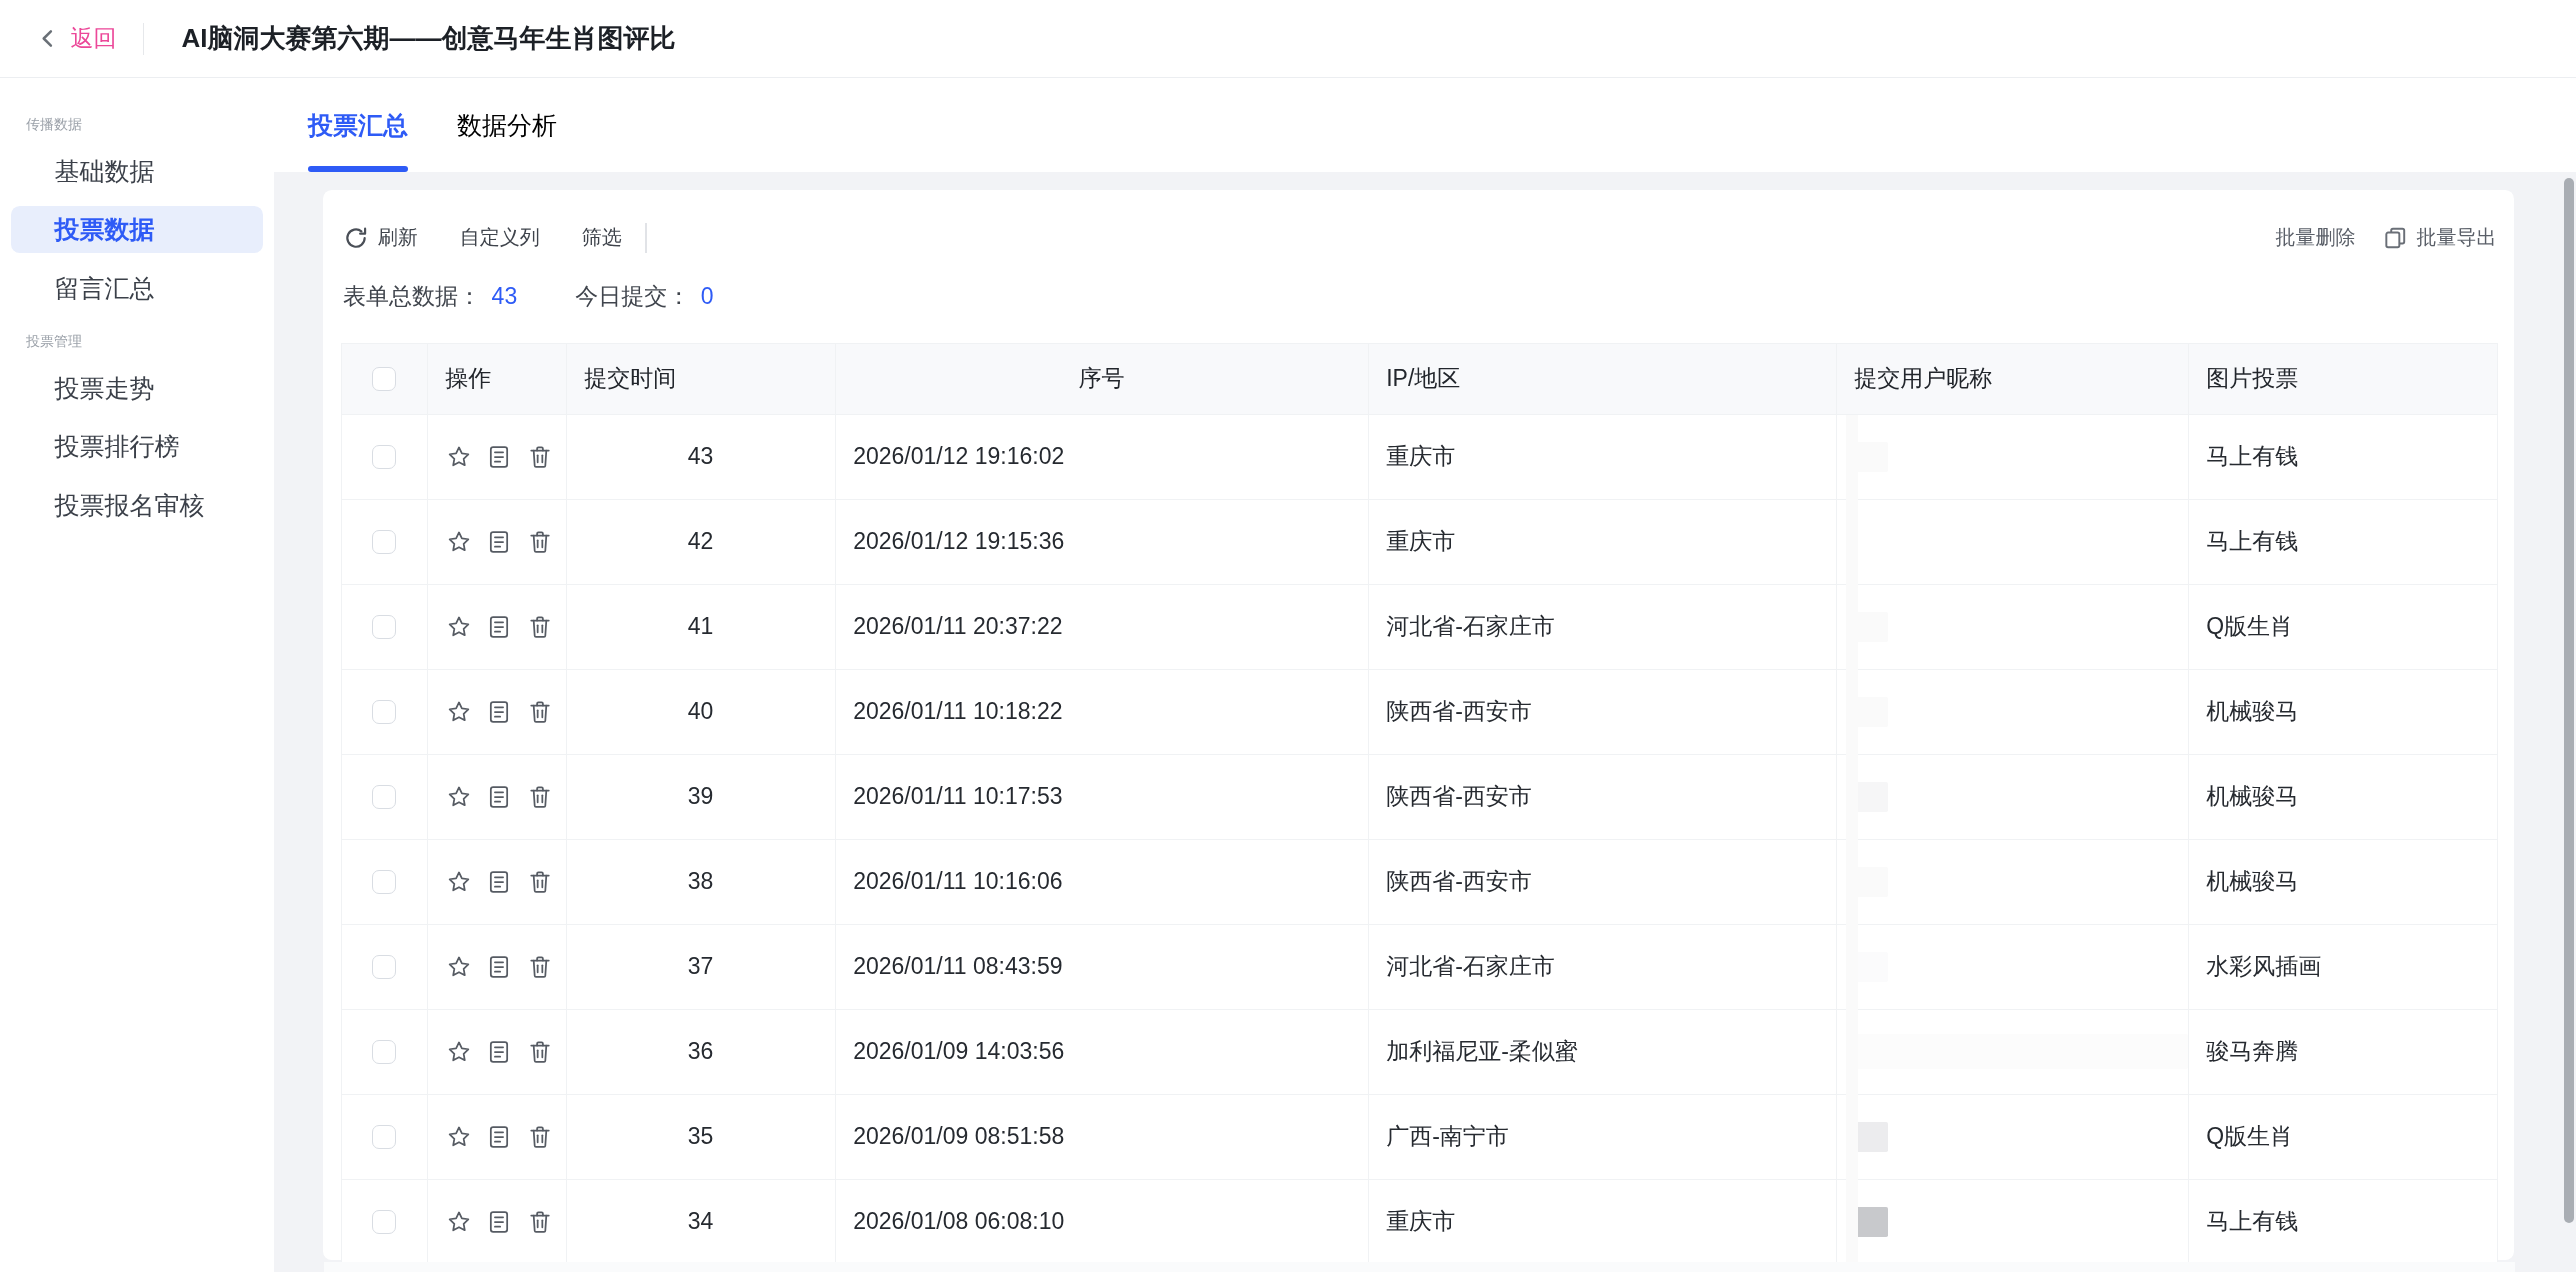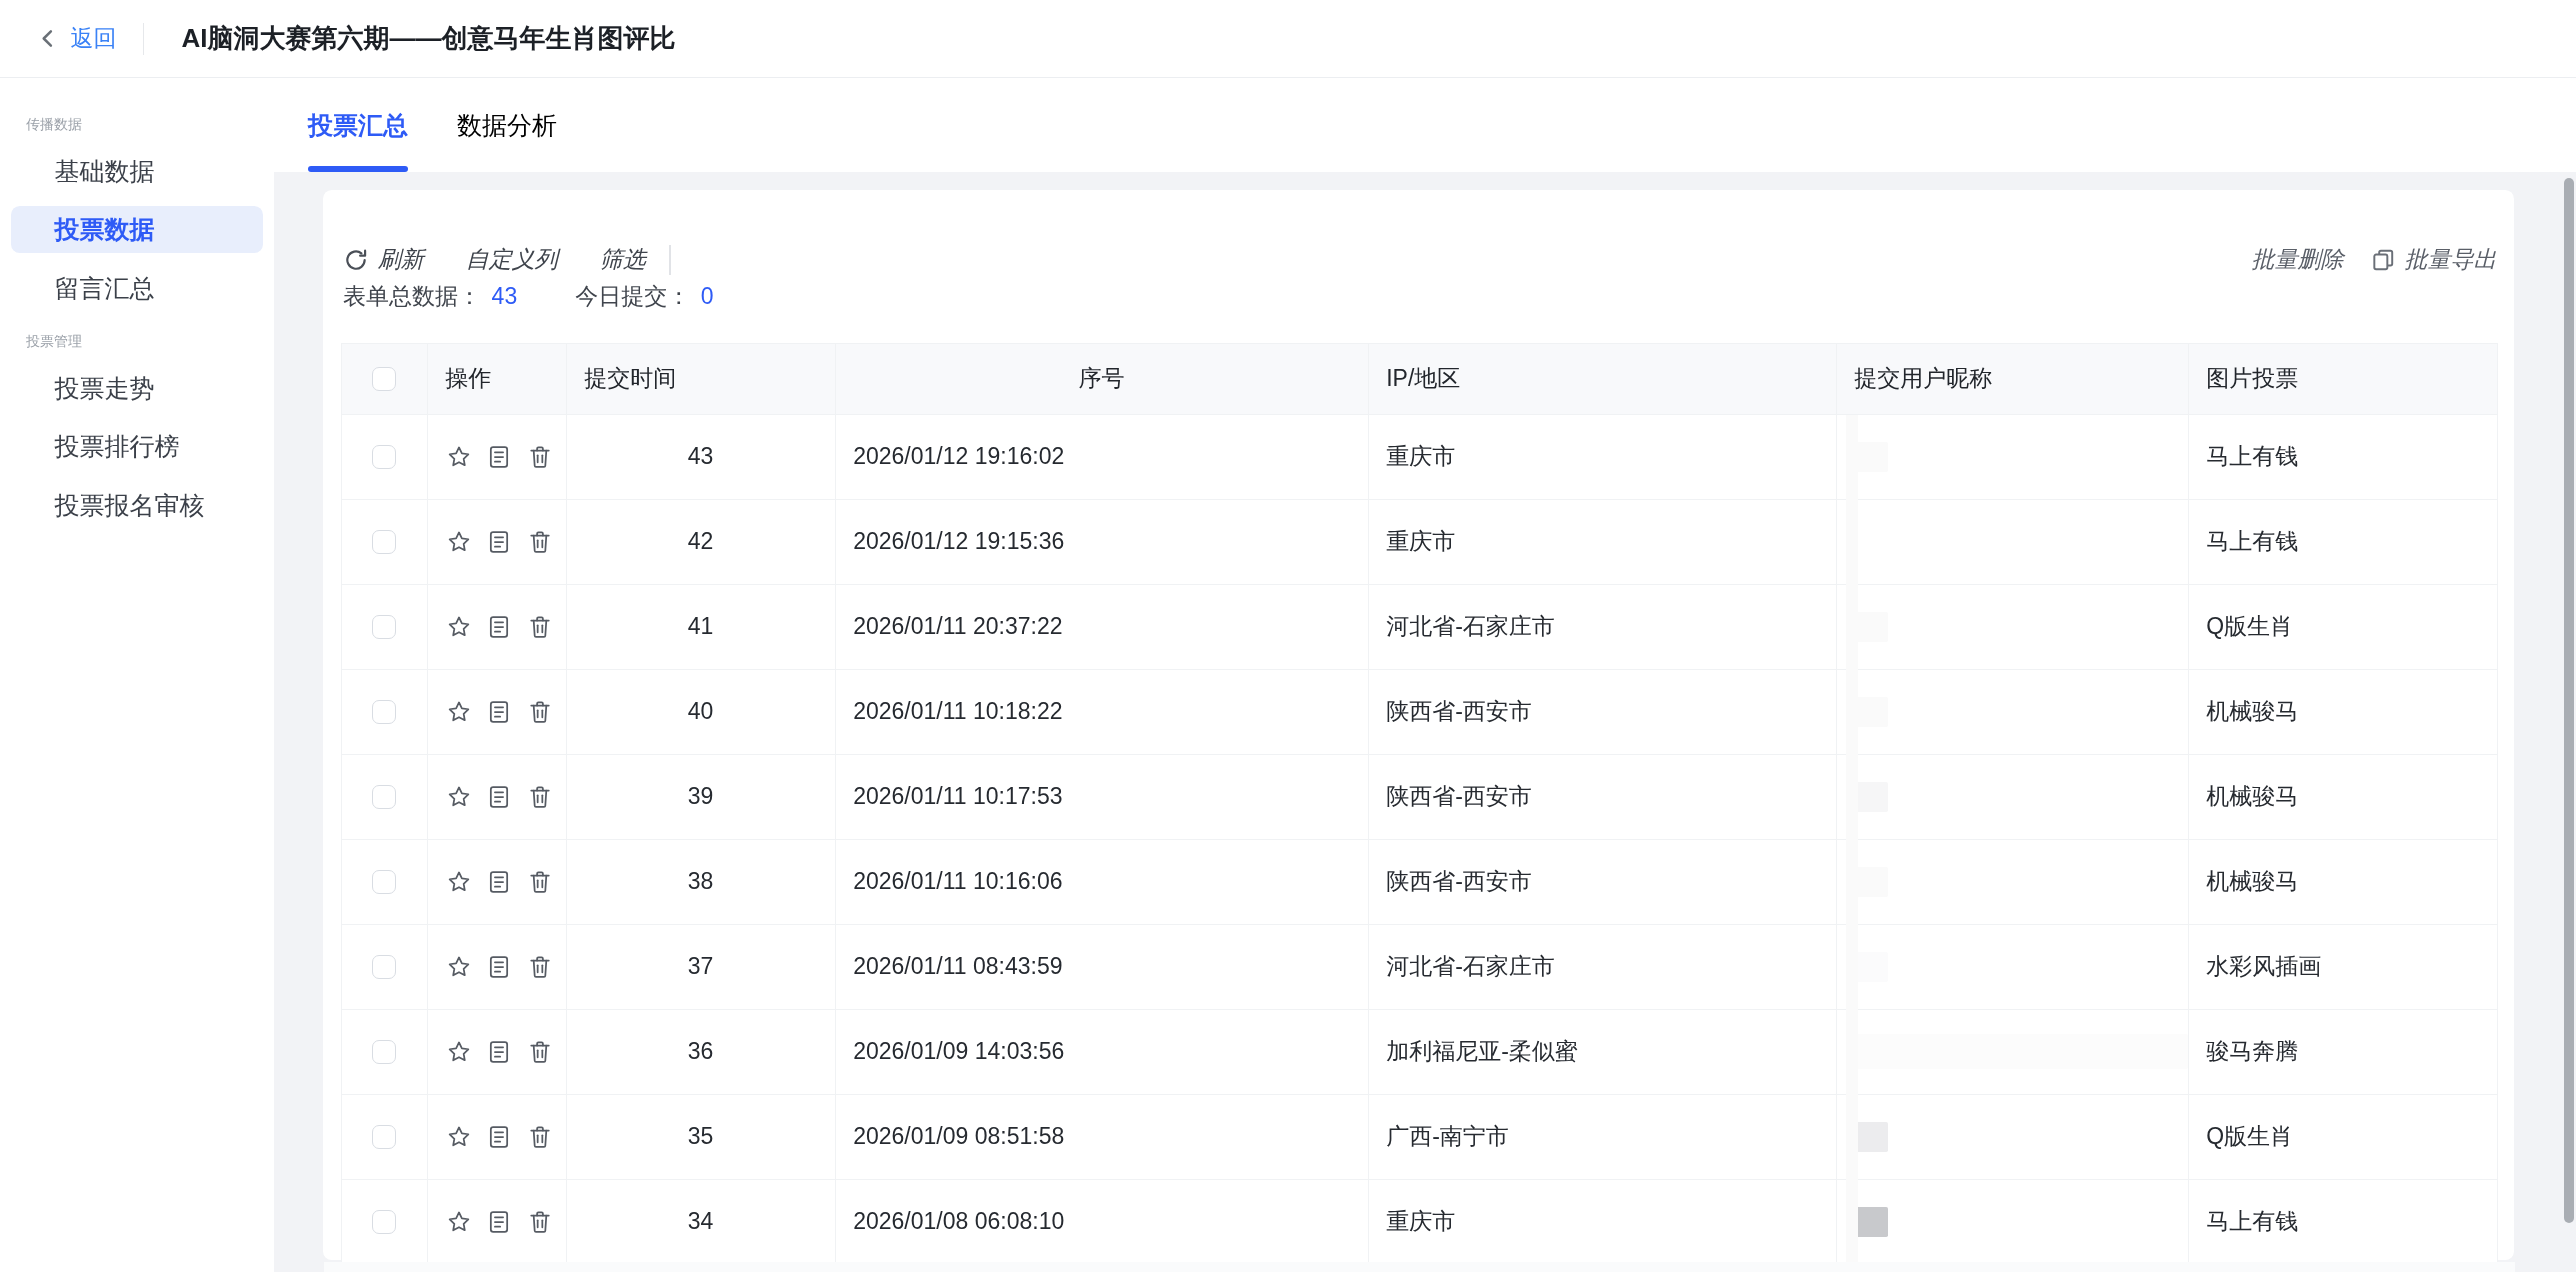--- a/index.html
+++ b/index.html
@@ -2,21 +2,21 @@
 <html style="font-size:14px"><head>
 <meta charset="utf-8">
 <style>
   html,body{margin:0;padding:0;background:#e9eaee;}
   .screen{position:relative;width:2576px;height:1272px;background:#fff;overflow:hidden;
           font-family:"Liberation Sans","DejaVu Sans",sans-serif;color:#262a30;}
 
   
   .topbar{position:absolute;top:0;left:0;right:0;height:77px;background:#fff;
           border-bottom:1.8px solid #eceef1;display:flex;align-items:center;z-index:5;}
-  .back-btn{display:flex;align-items:center;gap:10.6px;margin-left:37px;color:#3b82f6;
+  .back-btn{display:flex;align-items:center;gap:10.6px;margin-left:37px;color:#ec4899;
             font-size:23px;cursor:pointer;}
   .back-btn svg{width:23px;height:23px;stroke:#6a7077;}
   .topbar-divider{width:1.8px;height:32px;background:#e6e8eb;margin:0 37px 0 26px;}
   .page-title{font-size:26px;font-weight:bold;color:#1c2026;}
 
   
   .sidebar{position:absolute;top:79px;left:0;width:274px;bottom:0;background:#fff;
            padding-top:16px;box-sizing:border-box;z-index:4;}
   .group-label{margin:21px 0 14px 26px;font-size:14px;color:#9ba1a9;}
   .side-item{margin:0 10.6px 11.4px 10.6px;height:47px;line-height:47px;padding-left:44px;
@@ -30,22 +30,22 @@
   .tab.active{color:#2e5bf6;font-weight:bold;}
   .tab.active::after{content:"";position:absolute;left:0;right:0;bottom:0;height:6.2px;
                      border-radius:3.5px;background:#2e5bf6;}
 
   
   .content{position:absolute;left:274px;top:172px;right:0;bottom:0;background:#f2f3f6;}
   .card{position:absolute;left:49px;top:17.6px;width:2191px;height:1070px;background:#fff;
         border-radius:8.8px;}
 
   
-  .toolbar{position:absolute;top:54px;left:20px;right:17.6px;height:32px;display:flex;
-           align-items:center;font-size:23px;color:#3f444c;font-style:italic;}
+  .toolbar{position:absolute;top:32px;left:20px;right:17.6px;height:32px;display:flex;
+           align-items:center;font-size:20px;color:#3f444c;}
   .tool-btn{display:flex;align-items:center;gap:8.8px;cursor:pointer;}
   .tool-btn svg{width:26px;height:26px;stroke:#4a4f57;}
   .tool-gap{width:42px;}
   .tool-divider{width:1.8px;height:30px;background:#e1e3e7;margin-left:23px;}
   .toolbar-spacer{flex:1;}
   .batch-btn{display:flex;align-items:center;gap:8.8px;color:#5a5f68;cursor:pointer;justify-content:center;}
   .batch-btn svg{width:26px;height:26px;stroke:#6a6f77;}
   .batch-gap{width:26px;}
 
   

